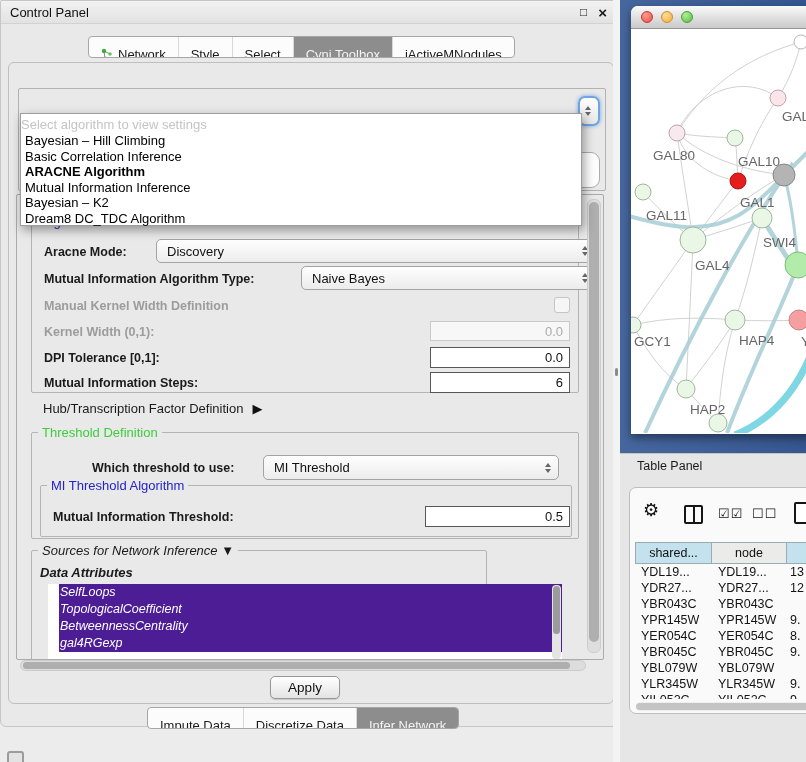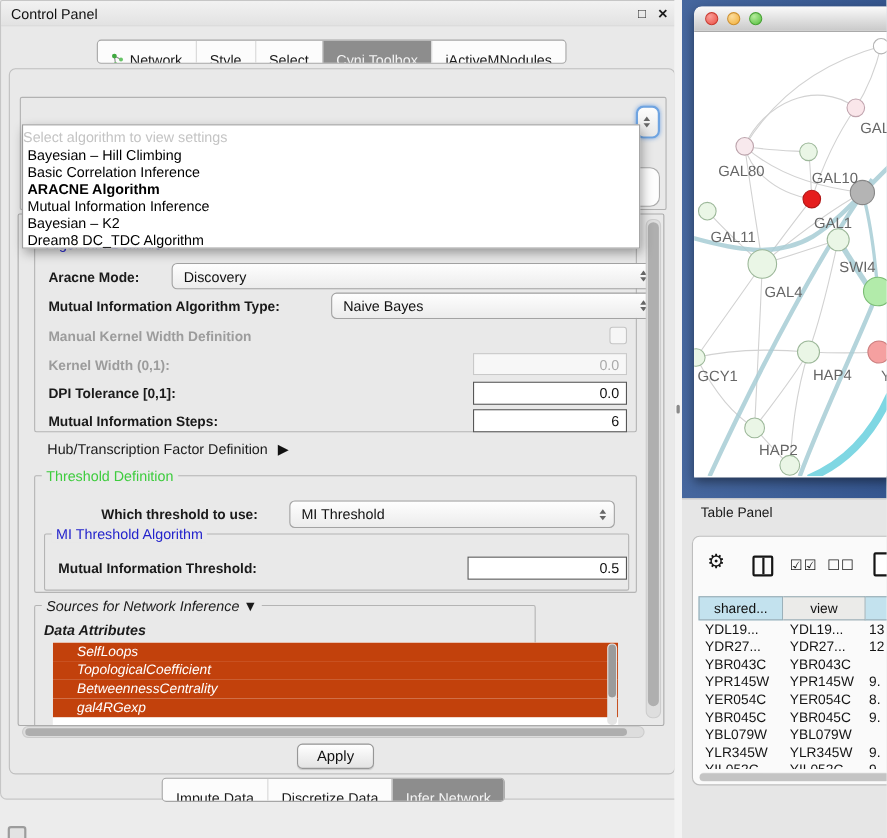--- a/index.html
+++ b/index.html
@@ -62,21 +62,21 @@
 
   .field{position:absolute;border:1px solid #575757;background:#FFF;font-size:13px;color:#111;
       display:flex;align-items:center;justify-content:flex-end;padding:0 6px;box-sizing:border-box;}
   .field.dis{border-color:#C9C9C9;background:#F7F7F7;color:#ABABAB;}
   .checkbox{position:absolute;width:14px;height:14px;border:1.5px solid #C5C5C5;border-radius:3px;background:#F6F6F6;}
 
   .hub-row{position:absolute;left:26px;top:206px;font-size:13px;color:#1A1A1A;display:flex;align-items:center;gap:9px;}
   .tri-right{font-size:13px;color:#111;}
 
   .attr-list{position:absolute;left:16px;top:33px;width:514px;height:78px;background:#FFF;overflow:hidden;}
-  .attr-item{height:17px;line-height:17px;background:#c2410c;color:#FFF;font-size:12.5px;padding-left:22px;}
+  .attr-item{height:17px;line-height:17px;background:#4c1d95;color:#FFF;font-size:12.5px;padding-left:1px;margin-left:11px;}
   .attr-scroll{position:absolute;right:1px;top:1px;width:9px;height:74px;background:#E4E4E4;border-radius:4px;}
   .attr-thumb{position:absolute;left:1px;right:1px;top:1px;height:48px;background:#9B9B9B;border-radius:4px;}
 
   .vscroll{position:absolute;right:2px;top:4px;width:12px;height:452px;background:#DEDEDE;border:1px solid #CDCDCD;border-radius:6px;}
   .vthumb{position:absolute;left:1px;right:1px;top:2px;height:440px;background:#AFAFAF;border-radius:5px;}
   .hscroll{left:11px;top:597px;width:566px;height:11px;background:#DDDDDD;border:1px solid #CBCBCB;border-radius:6px;}
   .hthumb{position:absolute;left:2px;top:1px;bottom:1px;width:97%;background:#AEAEAE;border-radius:5px;}
 
   .apply-btn{left:261px;top:613px;width:70px;height:23px;border:1px solid #979797;border-radius:5px;
       background:linear-gradient(#FFFFFF,#E3E3E3);font-size:13.5px;color:#111;display:flex;align-items:center;
@@ -369,21 +369,21 @@
 <div class="abs tp-card">
   <span class="gear">⚙</span>
   <span class="icon-split"></span>
   <span class="checks">☑☑</span>
   <span class="unchecks">☐☐</span>
   <span class="icon-doc"></span>
 
   <div class="tp-table">
     <div class="tp-head">
       <div class="th c1">shared...</div>
-      <div class="th c2">view</div>
+      <div class="th c2">node</div>
       <div class="th c3"></div>
     </div>
     <div class="tp-rows">
       <div class="tr">
           <span class="td c1">YDL19...</span>
           <span class="td c2">YDL19...</span>
           <span class="td c3">13</span>
         </div>
       <div class="tr">
           <span class="td c1">YDR27...</span>

